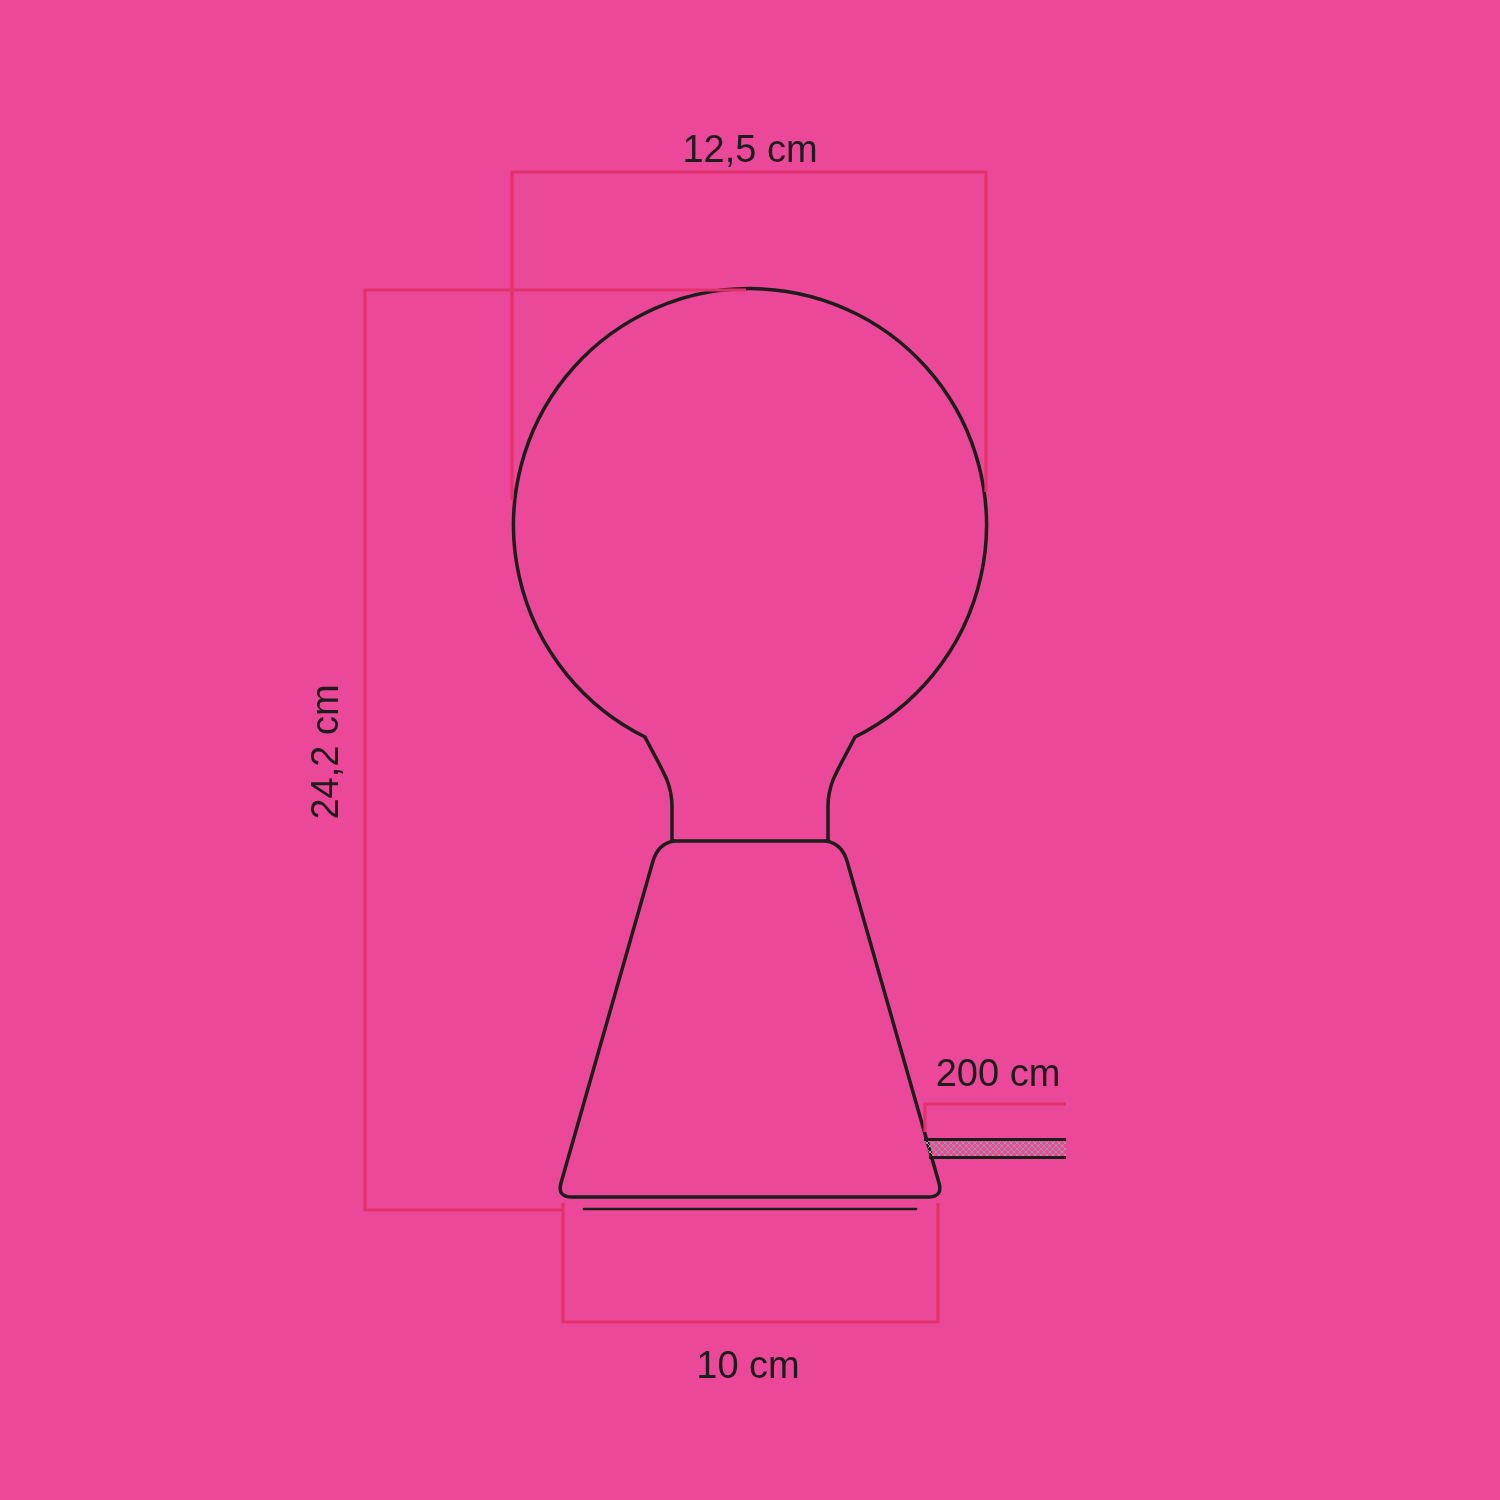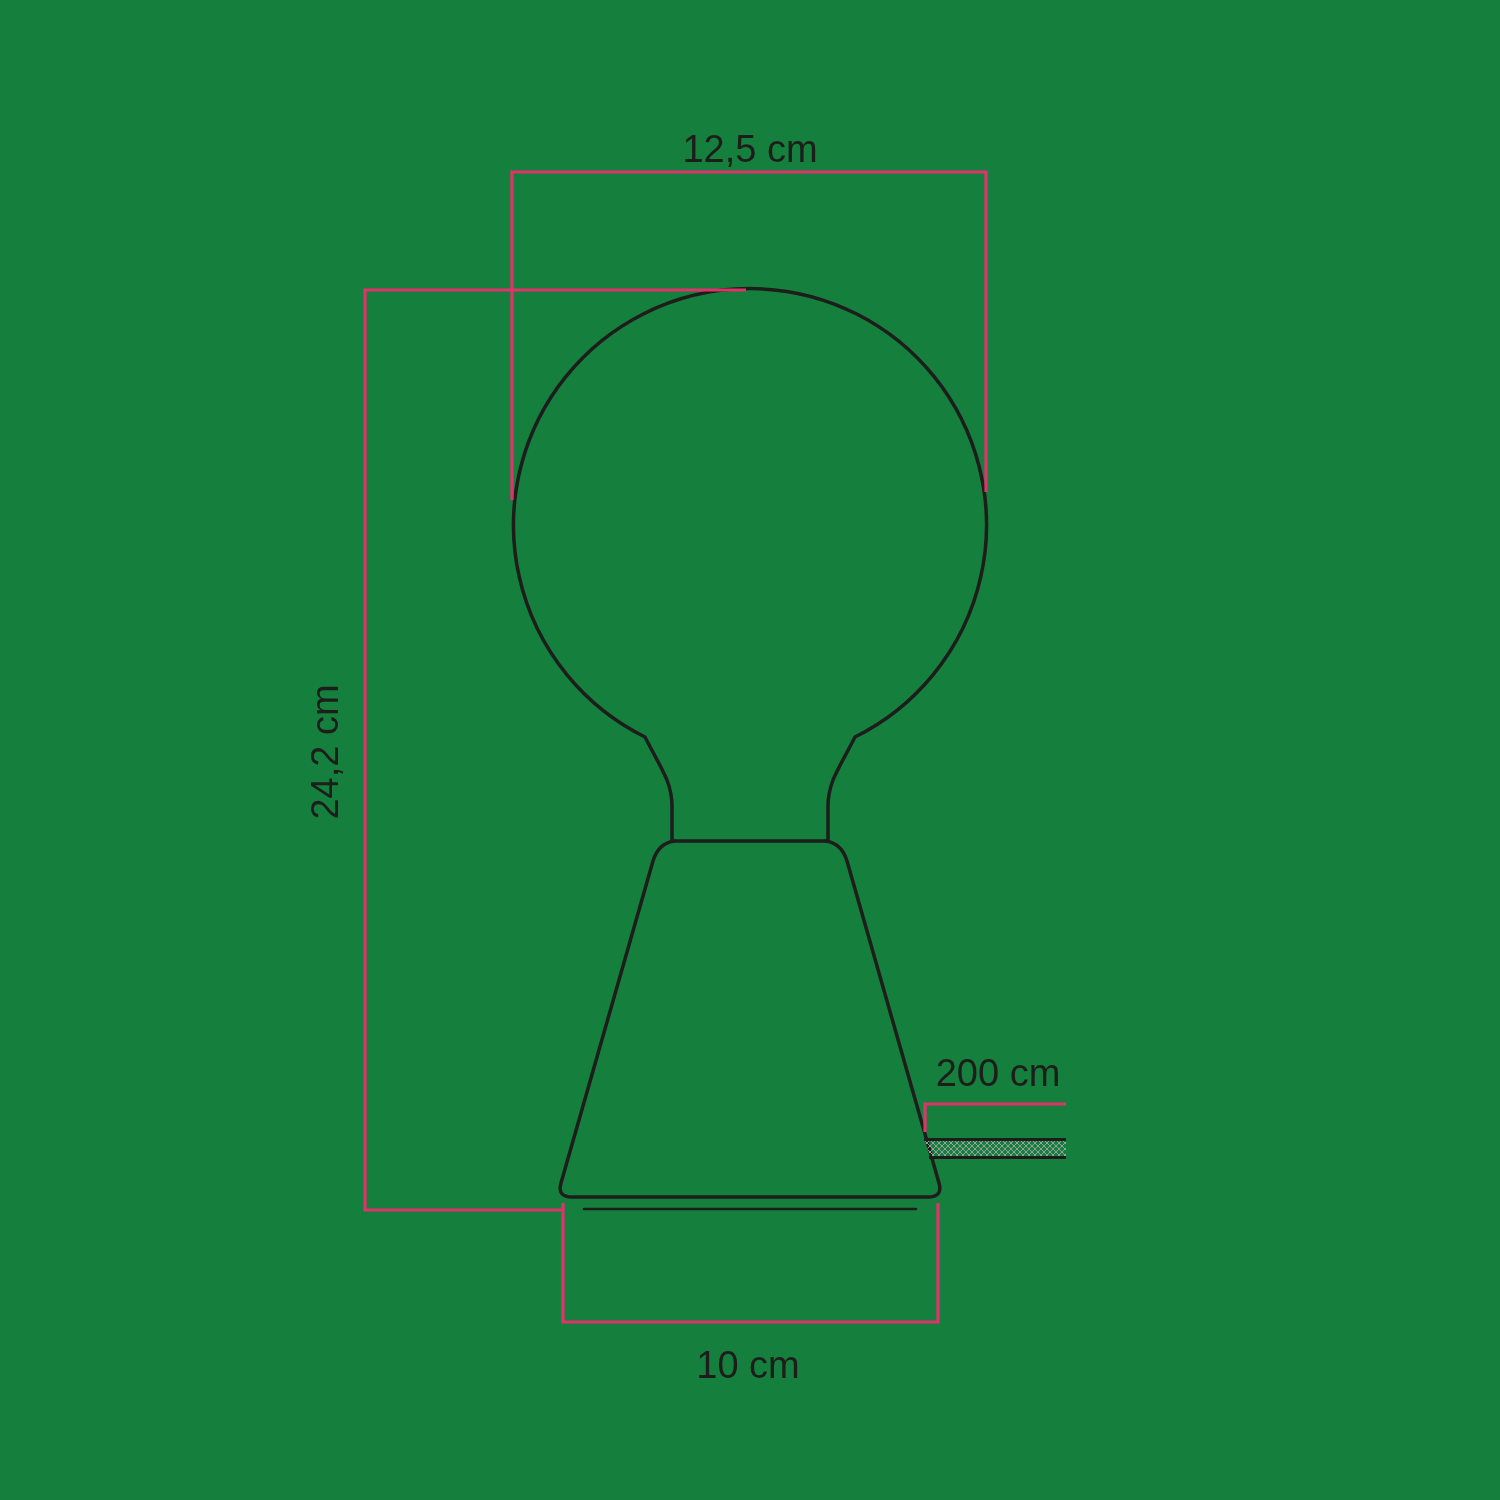--- a/index.html
+++ b/index.html
@@ -4,21 +4,21 @@
 <style>
   html, body {
     margin: 0;
     padding: 0;
     background: #ffffff;
   }
   .canvas {
     position: relative;
     width: 1500px;
     height: 1500px;
-    background: #15803d;
+    background: #ec4899;
     overflow: hidden;
   }
   svg { display: block; }
   .outline {
     fill: none;
     stroke: #1d1d1b;
     stroke-width: 3.5;
     stroke-linecap: round;
     stroke-linejoin: round;
   }

